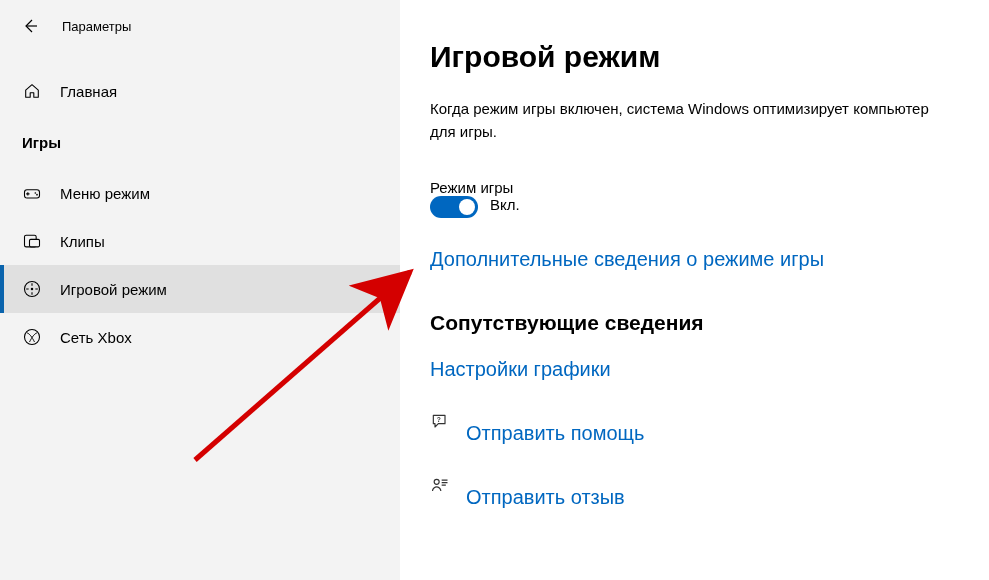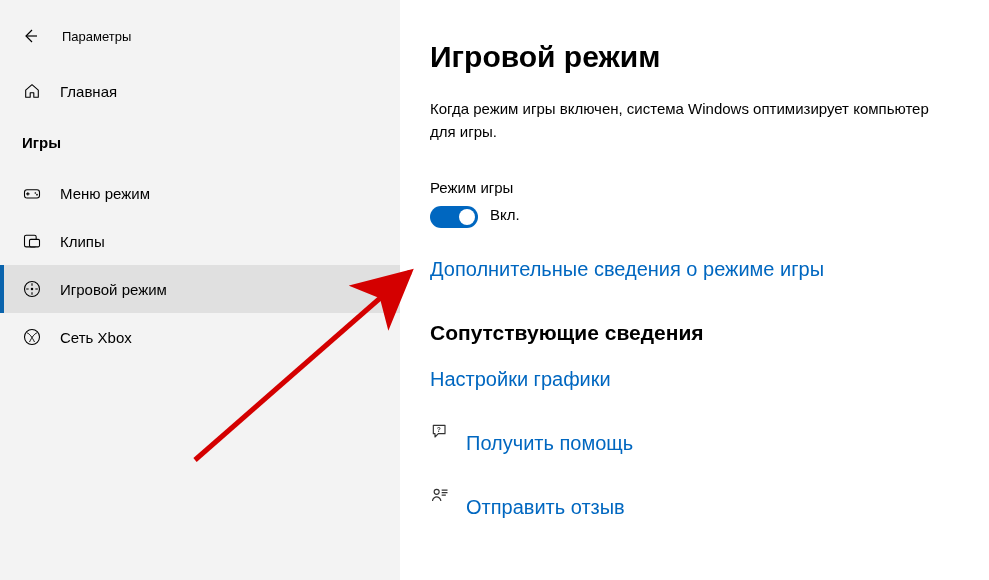--- a/index.html
+++ b/index.html
@@ -20,21 +20,21 @@
   
   .sidebar {
     width: 400px;
     background: #f3f3f3;
     display: flex;
     flex-direction: column;
     padding-top: 8px;
   }
   .topbar {
     display: flex;
-    align-items: flex-end;
+    align-items: center;
     height: 36px;
     padding-left: 22px;
     gap: 24px;
   }
   .back-arrow { font-size: 16px; cursor: pointer; }
   .top-title { font-size: 13px; }
   .home-row {
     display: flex;
     align-items: center;
     gap: 18px;
@@ -105,21 +105,20 @@
     font-weight: 600;
     margin-bottom: 24px;
   }
   .page-desc {
     font-size: 15px;
     margin-bottom: 36px;
     line-height: 1.5;
   }
   .setting-label {
     font-size: 15px;
-    margin-bottom: 10px;
   }
   .toggle-row {
     display: flex;
     align-items: flex-start;
     gap: 12px;
     margin-bottom: 30px;
   }
   .toggle {
     width: 48px; height: 22px;
     background: #0067c0;
@@ -255,21 +254,21 @@
     <h2 class="section-header">Сопутствующие сведения</h2>
     <div class="link">Настройки графики</div>
 
     <div class="help-row">
       <span class="icon">
         <svg width="20" height="20" viewBox="0 0 24 24">
             <path d="M4 4h14v10H10l-4 4v-4H4z" stroke="#333" stroke-width="1.4" fill="none" stroke-linejoin="round"></path>
             <text x="10.5" y="11.5" font-size="8" text-anchor="middle" fill="#333" font-weight="bold">?</text>
           </svg>
       </span>
-      <span class="link">Получить помощь</span>
+      <span class="link">Отправить помощь</span>
     </div>
 
     <div class="help-row">
       <span class="icon">
         <svg width="20" height="20" viewBox="0 0 24 24">
             <circle cx="8" cy="7" r="3" stroke="#333" stroke-width="1.4" fill="none"></circle>
             <path d="M3 18c0-3 3-5 5-5s5 2 5 5" stroke="#333" stroke-width="1.4" fill="none"></path>
             <path d="M14 5h7M14 8h7M14 11h5" stroke="#333" stroke-width="1.4"></path>
           </svg>
       </span>

